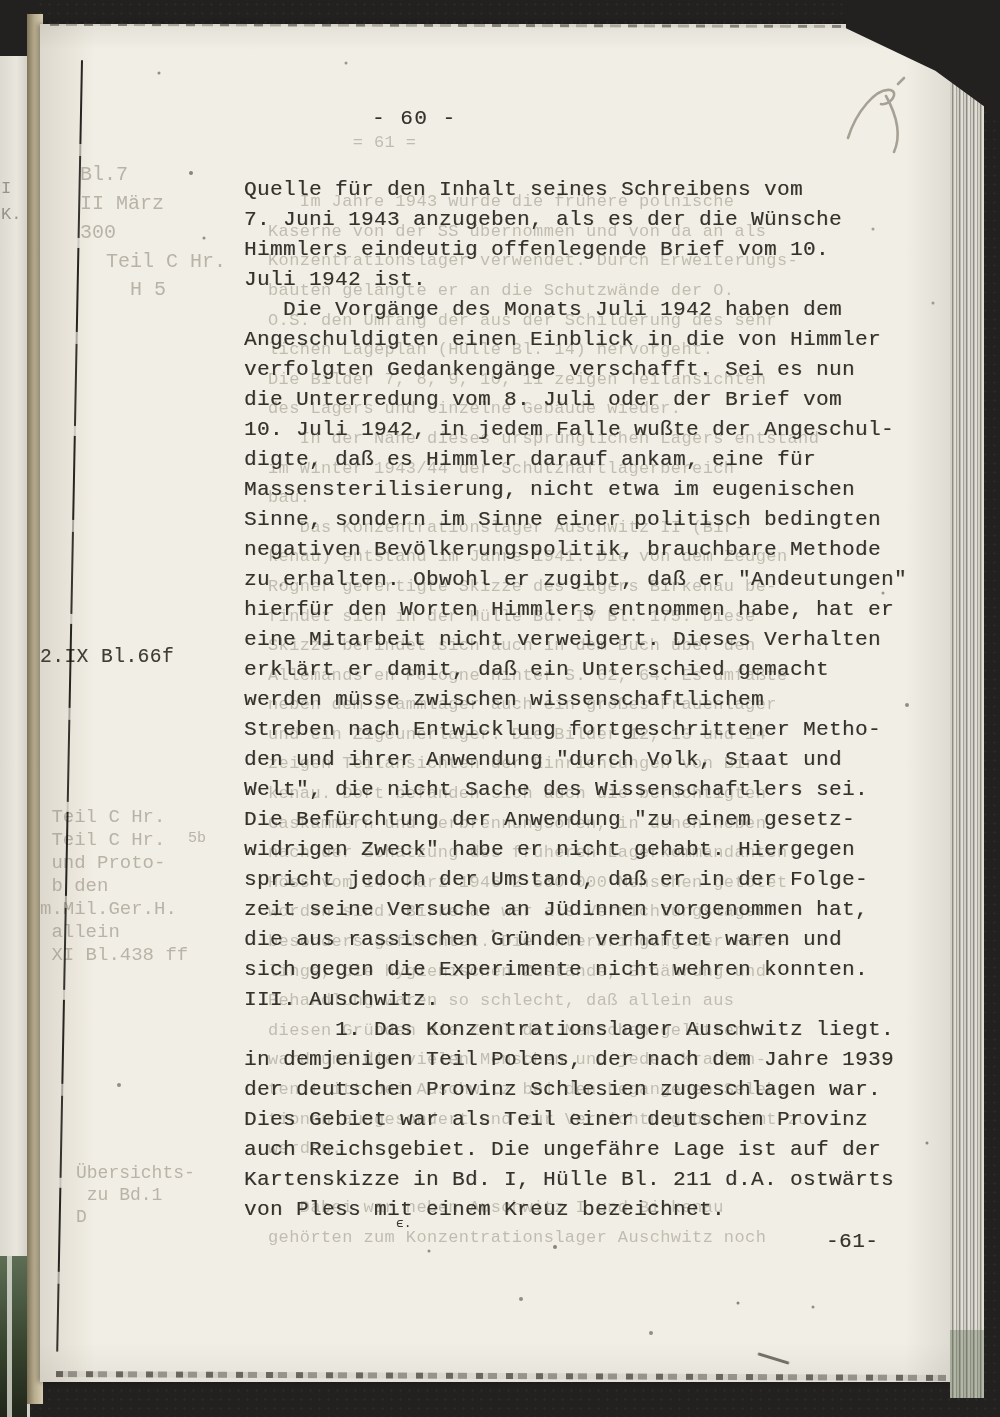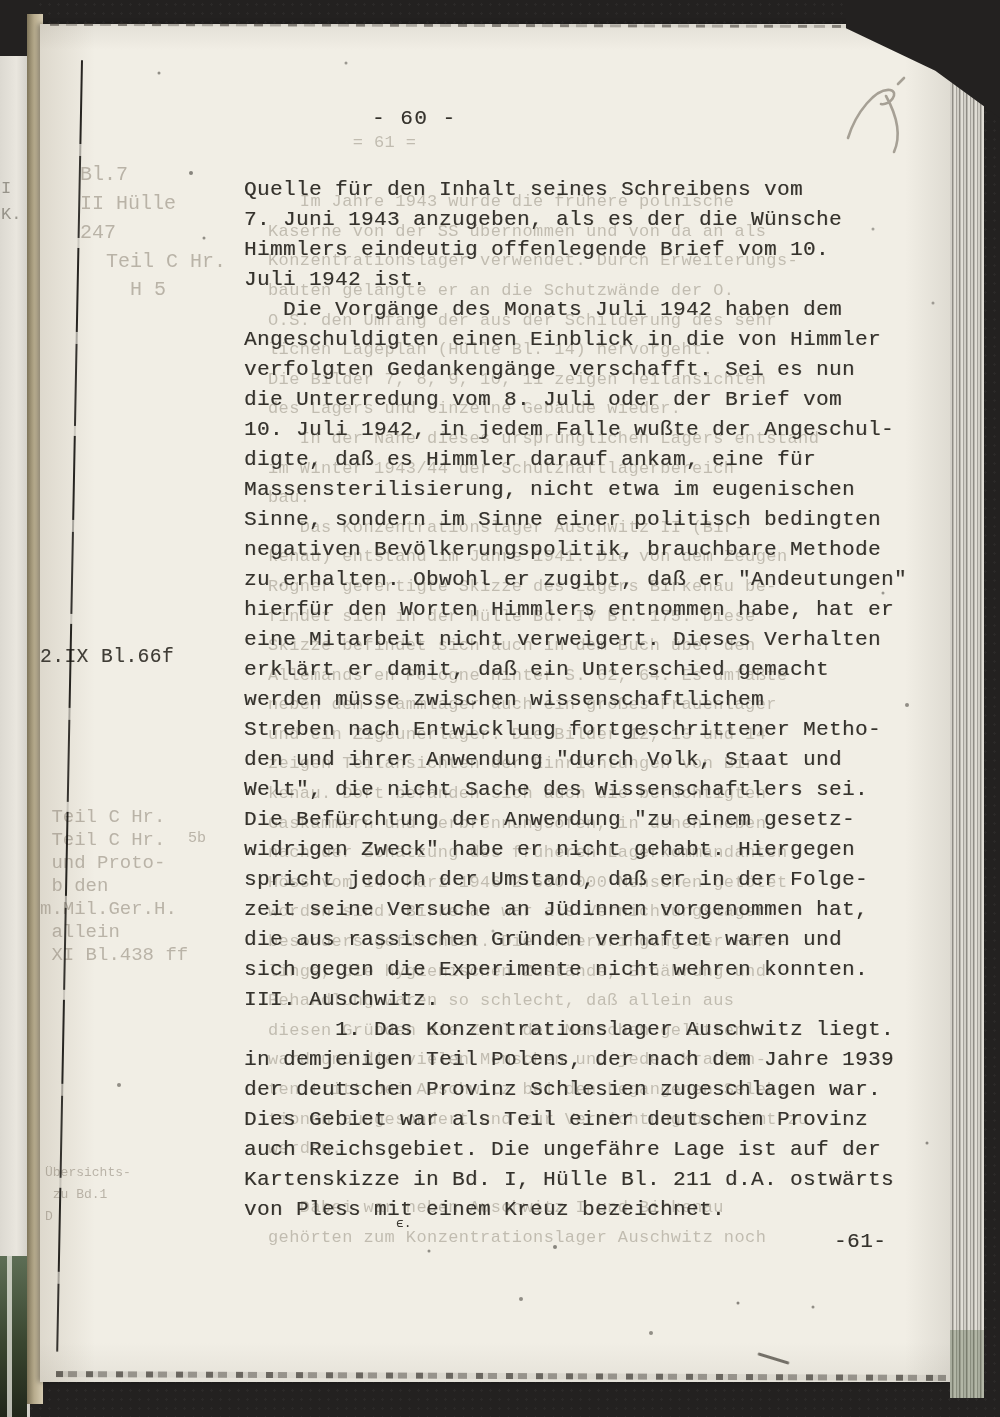--- a/index.html
+++ b/index.html
@@ -46,31 +46,31 @@
     clip-path:polygon(0 0,100% 0,100% 100%,58% 60%,0 24%);}
   
   .ruled-line{position:absolute;left:41px;top:36px;width:2.4px;height:1292px;
     transform:rotate(1.1deg);transform-origin:top center;border-radius:2px;
     background:repeating-linear-gradient(180deg,rgba(22,20,17,.92) 0 84px,rgba(22,20,17,.30) 84px 96px,rgba(22,20,17,.85) 96px 178px,rgba(22,20,17,.15) 178px 188px);
     filter:blur(.2px);}
   
   .typed{color:#35322c;white-space:pre;text-shadow:.4px .3px 0 rgba(53,50,44,.4);}
   .hdr{position:absolute;left:332px;top:83px;font-size:21px;letter-spacing:1.5px;}
   .body-block{position:absolute;left:204px;top:151px;font-size:21px;line-height:30px;letter-spacing:.4px;}
-  .footer-num{position:absolute;left:786px;top:1206px;font-size:21px;letter-spacing:.5px;margin-left:8px;}
+  .footer-num{position:absolute;left:786px;top:1206px;font-size:21px;letter-spacing:.5px;}
   
   .ghost{position:absolute;left:228px;top:104px;font-size:17px;line-height:29.6px;letter-spacing:.4px;
     color:#7b7363;opacity:.40;filter:blur(.55px);white-space:pre;}
   
   .faint{color:#8d8476;opacity:.55;filter:blur(.45px);white-space:pre;position:absolute;}
   .m-top{left:40px;top:136px;font-size:20px;line-height:29px;}
   .m-top2{left:66px;top:224px;font-size:20px;line-height:28px;}
   .m-mid{left:0px;top:782px;font-size:19px;line-height:23px;}
   .m-mid-sup{left:148px;top:806px;font-size:15px;}
-  .m-bottom{left:5px;top:1138px;font-size:13px;line-height:22px;}
+  .m-bottom{left:36px;top:1138px;font-size:18px;line-height:22px;}
   .m-dark{position:absolute;left:0px;top:622px;font-size:19.5px;color:#403d36;
     letter-spacing:.5px;white-space:pre;text-shadow:.3px .3px 0 rgba(64,61,54,.35);}
   
   .squiggle{position:absolute;left:800px;top:52px;opacity:.85;}
   .pencil-dash{position:absolute;left:717px;top:1333px;width:33px;height:3px;background:#56524a;
     border-radius:2px;transform:rotate(17deg);opacity:.8;filter:blur(.3px);}
   .ink-dot-pair{position:absolute;left:356px;top:1192px;width:5px;height:6px;color:#3c3932;font-size:13px;}
   
   .specks{position:absolute;left:0;top:0;width:2px;height:2px;border-radius:50%;background:transparent;
     box-shadow:150px 148px 0 1px rgba(50,46,40,.55),163px 213px 0 .5px rgba(50,46,40,.5),
@@ -95,21 +95,21 @@
   <div class="green-edge">
       <div class="sliver"></div>
     </div>
   <div class="gutter"></div>
 
   <div class="page">
     <div class="page-top-edge"></div>
 
     <div class="ghost"><div>        = 61 =</div><div>&nbsp;</div><div>   Im Jahre 1943 wurde die frühere polnische</div><div>Kaserne von der SS übernommen und von da an als</div><div>Konzentrationslager verwendet. Durch Erweiterungs-</div><div>bauten gelangte er an die Schutzwände der O.</div><div>O.S. den Umfang der aus der Schilderung des sehr</div><div>lichen Lageplan (Hülle Bl. 14) hervorgeht.</div><div>Die Bilder 7, 8, 9, 10, 11 zeigen Teilansichten</div><div>des Lagers und einzelne Gebäude wieder.</div><div>   In der Nähe dieses ursprünglichen Lagers entstand</div><div>im Winter 1943/44 der Schutzhaftlagerbereich</div><div>bau.</div><div>   Das Konzentrationslager Auschwitz II (Bir-</div><div>kenau) entstand im Jahre 1941. Die von dem Zeugen</div><div>Rogner gefertigte Skizze des Lagers Birkenau be-</div><div>findet sich in der Hülle Bd. IV Bl. 175. Diese</div><div>Skizze befindet sich auch in dem Buch über den</div><div>Allemands en Pologne hinter S. 62, 64. Es umfaßte</div><div>neben dem Stammlager auch ein großes Frauenlager</div><div>und ein Zigeunerlager. Die Bilder 12, 13 und 14</div><div>zeigen Teilansichten der Einrichtungen von Bir-</div><div>kenau. Dort befanden sich auch die berüchtigten</div><div>Gaskammern und Verbrennungsöfen, in denen neben</div><div>nach der Schätzung des früheren Lagerkommandanten</div><div>Höss vom 14. März 1946 2 500 000 Menschen getötet</div><div>worden sind. Birkenau war als Vernichtungslager</div><div>besonders gefürchtet. Die Unterbringung der Häft-</div><div>linge, die hygienischen Zustände, Ernährung und</div><div>Behandlung waren so schlecht, daß allein aus</div><div>diesen Gründen die Zahl der Menschen gelitten</div><div>ward und die vielen Menschen und jeden Kranken-</div><div>ten tritt bei Auschwitz bei den begangenen Selek-</div><div>tionen ausgesondert und zur Vernichtung bestimmt zu</div><div>werden.</div><div>&nbsp;</div><div>   Dabei war neben Auschwitz I und Birkenau</div><div>gehörten zum Konzentrationslager Auschwitz noch</div></div>
 
-    <div class="faint m-top"><div>Bl.7</div><div>II Hülle</div><div>247</div></div>
+    <div class="faint m-top"><div>Bl.7</div><div>II März</div><div>300</div></div>
     <div class="faint m-top2"><div>Teil C Hr.</div><div>  H 5</div></div>
     <div class="faint m-mid"><div> Teil C Hr.</div><div> Teil C Hr.</div><div> und Proto-</div><div> b den</div><div>m.Mil.Ger.H.</div><div> allein</div><div> XI Bl.438 ff</div></div>
     <div class="faint m-mid-sup">5b</div>
     <div class="faint m-bottom"><div>Übersichts-</div><div> zu Bd.1</div><div>D</div></div>
 
     <div class="m-dark">2.IX Bl.66f</div>
 
     <div class="ruled-line"></div>
 
     <div class="typed hdr">- 60 -</div>

